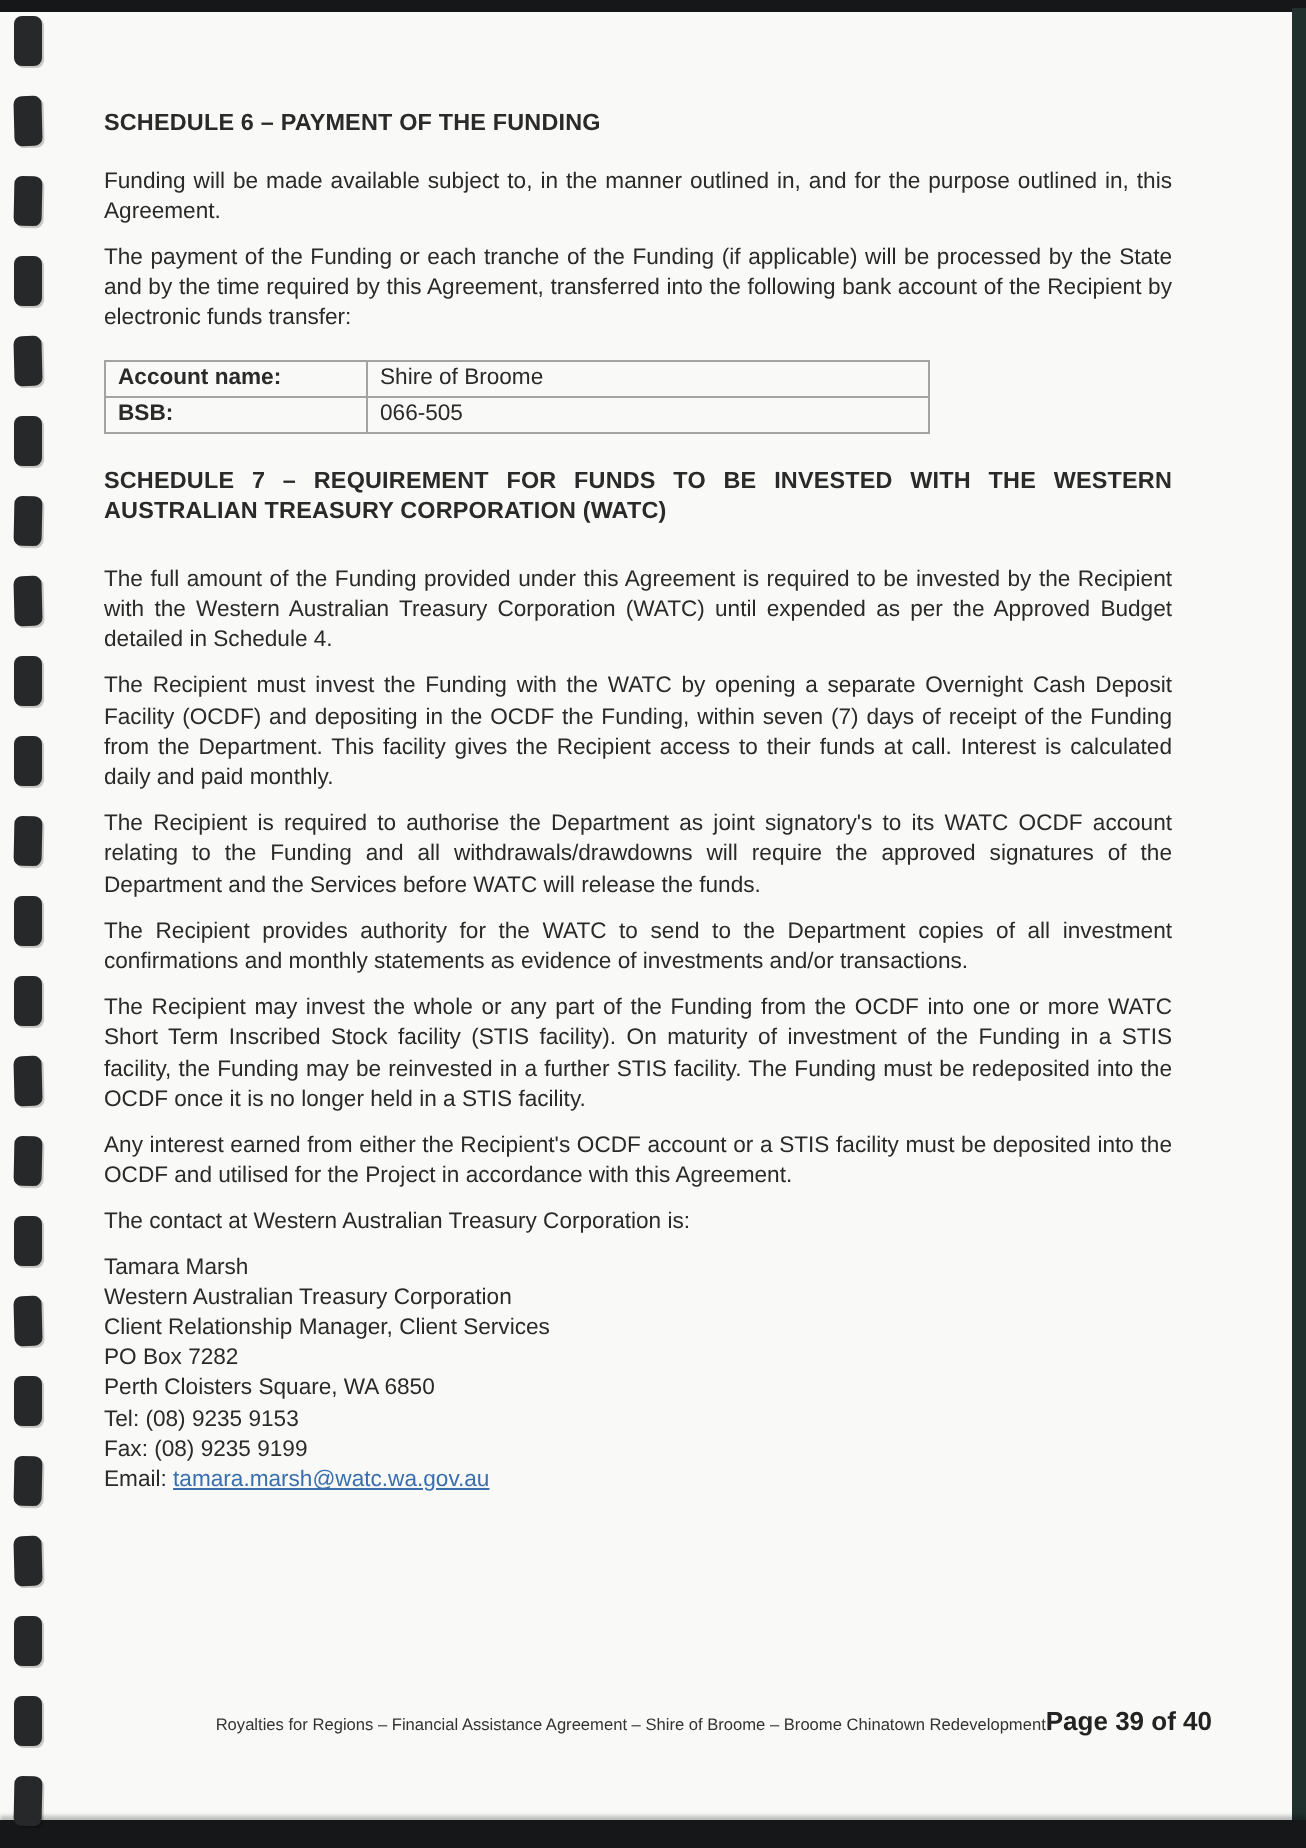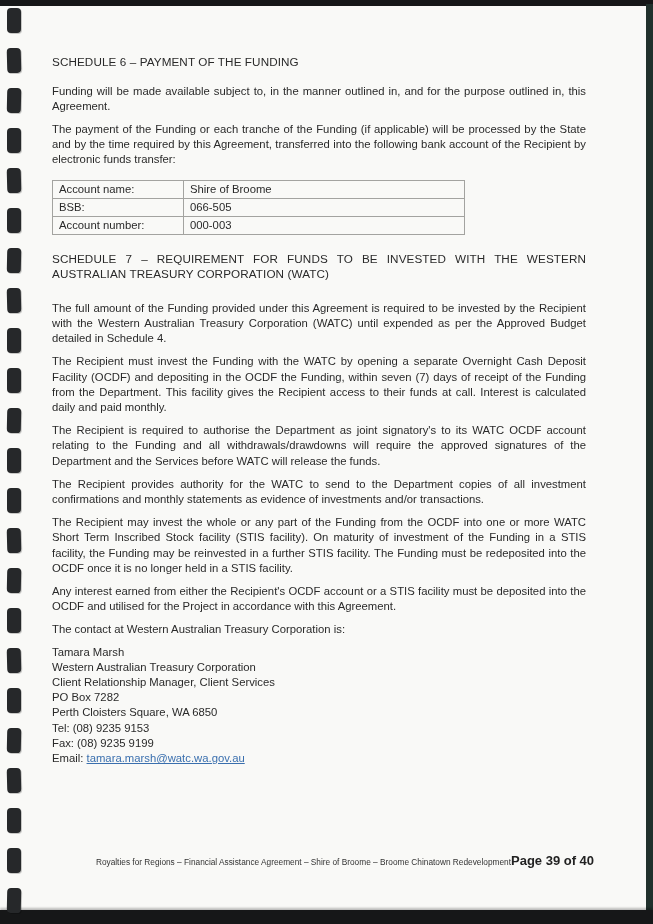--- a/index.html
+++ b/index.html
@@ -23,44 +23,44 @@
     box-shadow:1px 1px 0 rgba(0,0,0,.2);
   }
   
   .content{
     position:absolute;left:52px;top:0;width:534px;
     font-size:11.3px;line-height:15.2px;
     padding-top:54px;
     text-align:justify;
   }
   .heading{
-    font-weight:normal;font-size:11.7px;line-height:15.6px;
+    font-weight:bold;font-size:11.7px;line-height:15.6px;
     margin:0 0 14px 0;letter-spacing:.1px;
   }
   .heading.second{margin:16px 0 19px 0;}
   .para{margin:0 0 8px 0;}
   .para.last-s6{margin-bottom:12px;}
   
   table.bank{
     border-collapse:collapse;width:413px;margin:2px 0 14px 0;
     font-size:11.3px;line-height:13px;text-align:left;
   }
   table.bank th,table.bank td{
     border:1px solid #a3a3a0;padding:2px 6px 2px 6px;vertical-align:top;
   }
-  table.bank th{font-weight:normal;width:118px;}
+  table.bank th{font-weight:bold;width:118px;}
   
   .contact-intro{margin:0 0 7px 0;}
   .contact-block{margin:0;}
   .contact-line{display:block;}
   .email-link{text-decoration:underline;cursor:pointer;}
   
   .footer{
     position:absolute;left:52px;top:853px;width:528px;
-    display:flex;justify-content:center;align-items:baseline;padding-left:32px;
+    display:flex;justify-content:flex-end;align-items:baseline;padding-left:32px;
   }
   .footer-left{font-size:8.3px;color:#333;}
   .footer-right{font-size:13px;font-weight:bold;color:#222;padding-right:6px;white-space:nowrap;}
 </style>
 </head>
 <body>
 
 <div class="page">
 
   <div class="edge-top"></div>
@@ -102,24 +102,20 @@
     <table class="bank">
       <tbody>
         <tr>
           <th>Account name:</th>
           <td>Shire of Broome</td>
         </tr>
         <tr>
           <th>BSB:</th>
           <td>066-505</td>
         </tr>
-        <tr>
-          <th>Account number:</th>
-          <td>000-003</td>
-        </tr>
       </tbody>
     </table>
 
     <div class="heading second">SCHEDULE 7 – REQUIREMENT FOR FUNDS TO BE INVESTED WITH THE WESTERN AUSTRALIAN TREASURY CORPORATION (WATC)</div>
 
     <p class="para">The full amount of the Funding provided under this Agreement is required to be invested by the Recipient with the Western Australian Treasury Corporation (WATC) until expended as per the Approved Budget detailed in Schedule 4.</p>
     <p class="para">The Recipient must invest the Funding with the WATC by opening a separate Overnight Cash Deposit Facility (OCDF) and depositing in the OCDF the Funding, within seven (7) days of receipt of the Funding from the Department.  This facility gives the Recipient access to their funds at call.  Interest is calculated daily and paid monthly.</p>
     <p class="para">The Recipient is required to authorise the Department as joint signatory's to its WATC OCDF account relating to the Funding and all withdrawals/drawdowns will require the approved signatures of the Department and the Services before WATC will release the funds.</p>
     <p class="para">The Recipient provides authority for the WATC to send to the Department copies of all investment confirmations and monthly statements as evidence of investments and/or transactions.</p>
     <p class="para">The Recipient may invest the whole or any part of the Funding from the OCDF into one or more WATC Short Term Inscribed Stock facility (STIS facility).  On maturity of investment of the Funding in a STIS facility, the Funding may be reinvested in a further STIS facility.  The Funding must be redeposited into the OCDF once it is no longer held in a STIS facility.</p>

